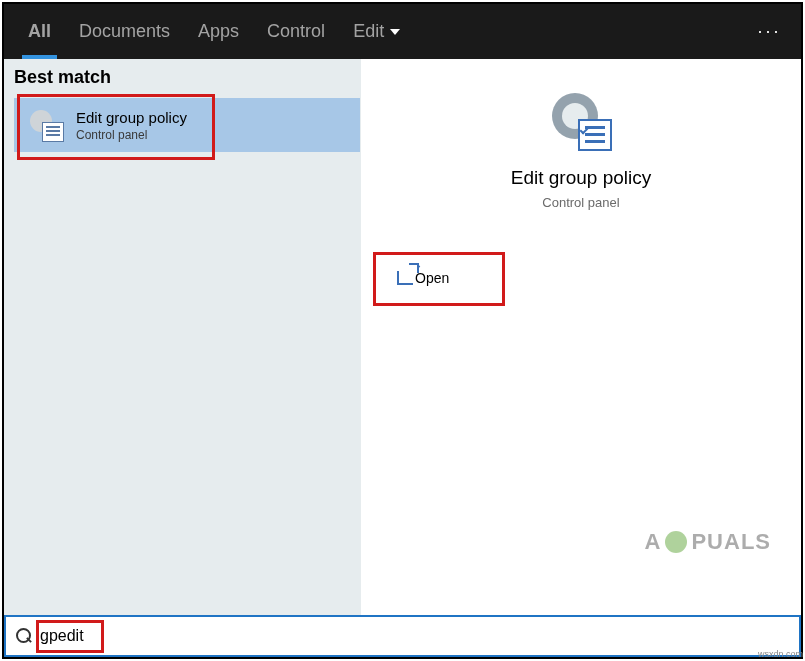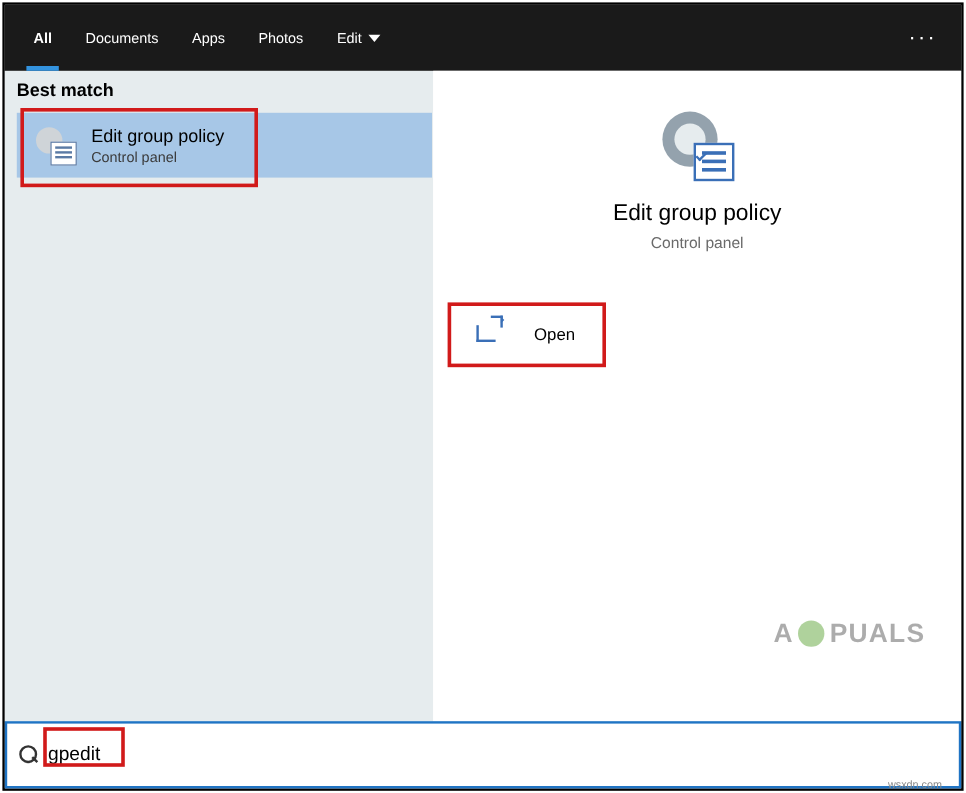--- a/index.html
+++ b/index.html
@@ -24,22 +24,22 @@
   
   .topbar {
     background: #1a1a1a;
     height: 55px;
     display: flex;
     align-items: stretch;
     padding-left: 10px;
     position: relative;
   }
   .tab {
-    color: #ffffff;
-    font-size: 12px;
+    color: #a3a3a3;
+    font-size: 18px;
     padding: 0 14px;
     display: flex;
     align-items: center;
     cursor: pointer;
     position: relative;
   }
   .tab.active { font-weight: 600; }
   .tab.active::after {
     content: "";
     position: absolute;
@@ -75,21 +75,21 @@
   }
   .left {
     width: 357px;
     background: #e6ecee;
     display: flex;
     flex-direction: column;
     border-right: 1px solid #e6ecee;
   }
   .section-header {
     font-weight: 700;
-    font-size: 15px;
+    font-size: 18px;
     padding: 8px 10px 6px 10px;
     color: #000;
   }
   .result-row {
     display: flex;
     align-items: center;
     gap: 12px;
     background: #a7c7e7;
     padding: 10px 10px 10px 16px;
     margin: 4px 0 0 10px;
@@ -172,21 +172,21 @@
   }
   .detail-sub {
     text-align: center;
     font-size: 13px;
     color: #6a6a6a;
     margin-top: 6px;
   }
   .action-row {
     display: flex;
     align-items: center;
-    gap: 32px;
+    gap: 2px;
     padding: 12px 18px;
     margin: 48px 18px 0 18px;
     cursor: pointer;
     position: relative;
     width: 160px;
   }
   .open-icon {
     width: 16px; height: 14px;
     border: 2px solid #3a6fb7;
     border-top: none;
@@ -205,21 +205,21 @@
     position:absolute; right:-5px; top:-7px;
     width:0;height:0;
     border-left:4px solid transparent;
     border-bottom:4px solid transparent;
     border-top:4px solid #3a6fb7;
     transform:rotate(45deg);
   }
   .action-row span.lbl { font-size: 14px; color:#000; }
   
   .searchbar {
-    height: 56px;
+    height: 42px;
     border: 2px solid #1f74c4;
     display: flex;
     align-items: center;
     padding: 0 10px;
     gap: 8px;
     margin: 0;
     position: relative;
   }
   .search-icon {
     width: 16px; height: 16px;
@@ -255,34 +255,34 @@
     letter-spacing: 1px;
     pointer-events: none;
     display:flex; align-items:center; gap:2px;
   }
   .watermark .face{
     width:22px;height:22px;border-radius:50%;
     background:#6fae4c; display:inline-block;
     position:relative; margin:0 2px;
   }
   .corner {
-    position:absolute; right:20px; bottom:2px;
+    position:absolute; right:2px; bottom:2px;
     font-size:9px; color:#888;
   }
 </style>
 </head>
 <body>
 
 <div class="outer">
 
   <div class="topbar">
     <div class="tab active">All</div>
     <div class="tab">Documents</div>
     <div class="tab">Apps</div>
-    <div class="tab">Photos</div>
+    <div class="tab">Control</div>
     <div class="tab">
       <span>Edit</span>
       <span class="chev-down"></span>
     </div>
     <div class="ellipsis">···</div>
   </div>
 
   <div class="main">
     <div class="left">
       <div class="section-header">Best match</div>

